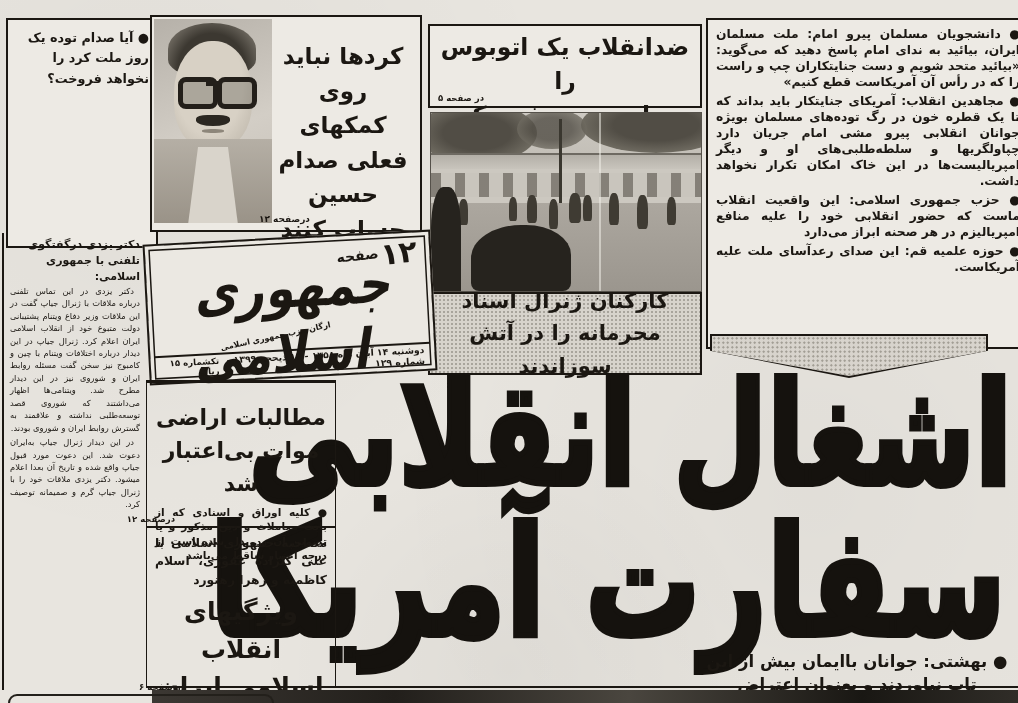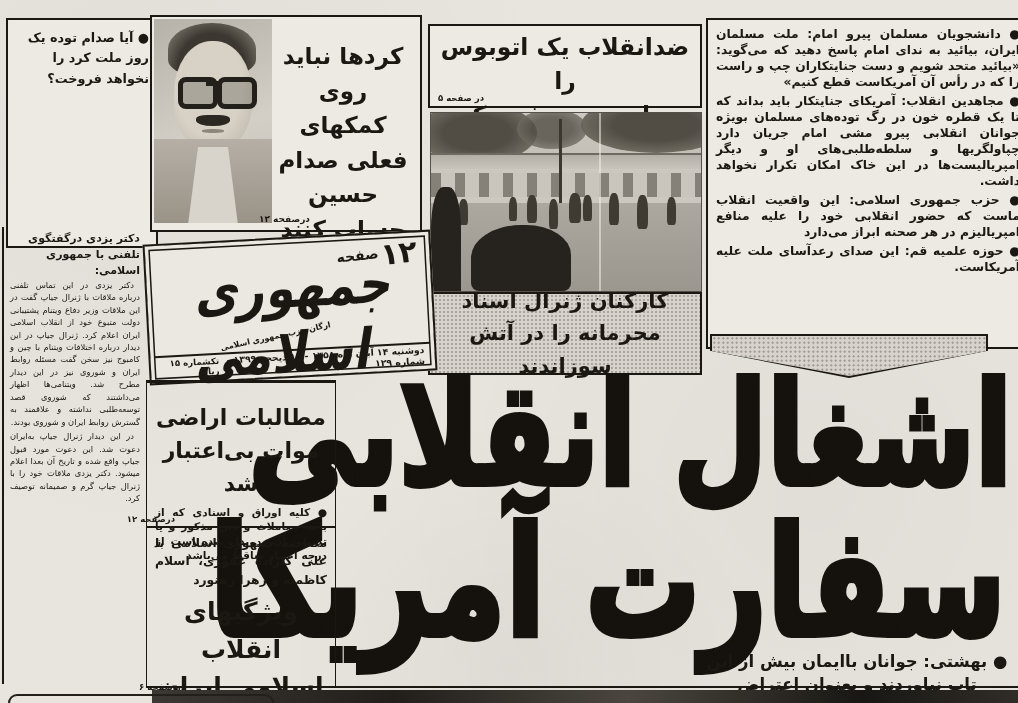--- a/index.html
+++ b/index.html
@@ -81,21 +81,21 @@
   .mh-bar{position:absolute;left:4px;right:4px;bottom:4px;height:21px;border-top:2px solid #1b1712;
     display:flex;align-items:center;justify-content:space-between;padding:0 6px;}
   .mh-date{font-size:9.3px;font-weight:bold;}
   .mh-price{font-size:8.6px;font-weight:bold;}
   
   .mainline{position:absolute;font-weight:bold;color:#15120e;-webkit-text-stroke:4.5px #15120e;
     transform:scaleY(1.32);transform-origin:top right;white-space:nowrap;}
   .l1{right:6px;top:352px;font-size:108px;}
   .l2{right:12px;top:494px;font-size:115px;}
   
-  .giapcol{left:2px;top:227px;width:142px;height:457px;border-left:2px solid #1b1712;padding:4px 4px 0 6px;box-sizing:border-box;}
+  .giapcol{left:2px;top:233px;width:142px;height:457px;border-left:2px solid #1b1712;padding:4px 4px 0 6px;box-sizing:border-box;}
   .giap-kicker{font-size:11px;font-weight:bold;line-height:1.45;text-align:right;}
   .giap-h{font-size:28px;font-weight:bold;text-align:center;line-height:1.42;margin:2px 0 6px 0;}
   .giap-body{font-size:8.3px;line-height:1.5;text-align:justify;}
   .giap-body p{margin:0 0 2px 0;text-indent:6px;}
   
   .middlecol{left:146px;top:380px;width:190px;height:308px;border-right:1.5px solid #1b1712;
     border-left:1.5px solid #1b1712;border-top:3px solid #1b1712;box-sizing:border-box;}
   .lands{position:relative;height:143px;border-bottom:2.5px solid #1b1712;}
   .lands-h{padding-top:18px;text-align:center;font-size:22px;font-weight:bold;line-height:1.5;}
   .lands-sub{padding:5px 8px 0 8px;font-size:10.6px;font-weight:bold;line-height:1.35;text-align:justify;}

